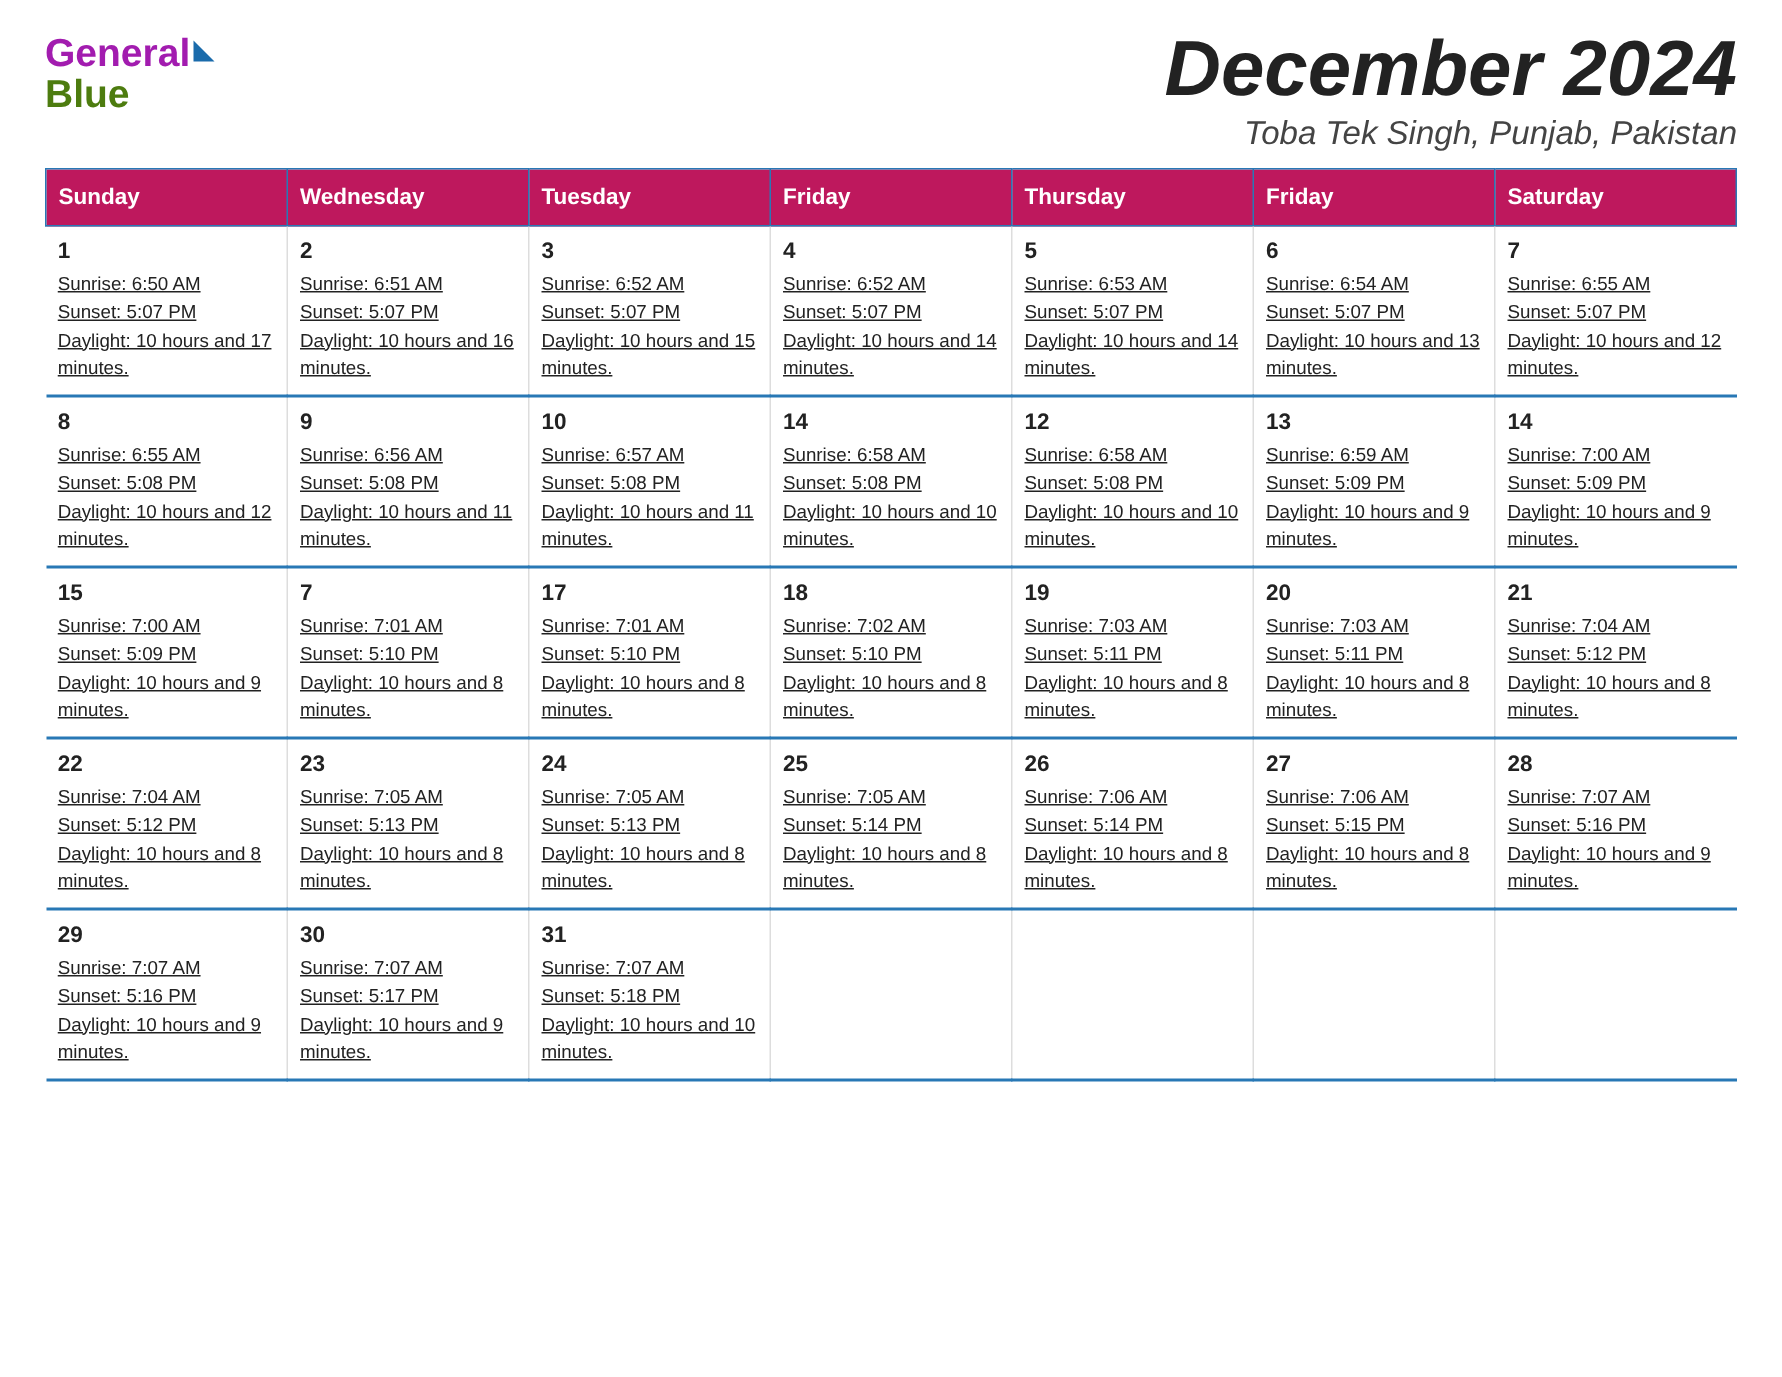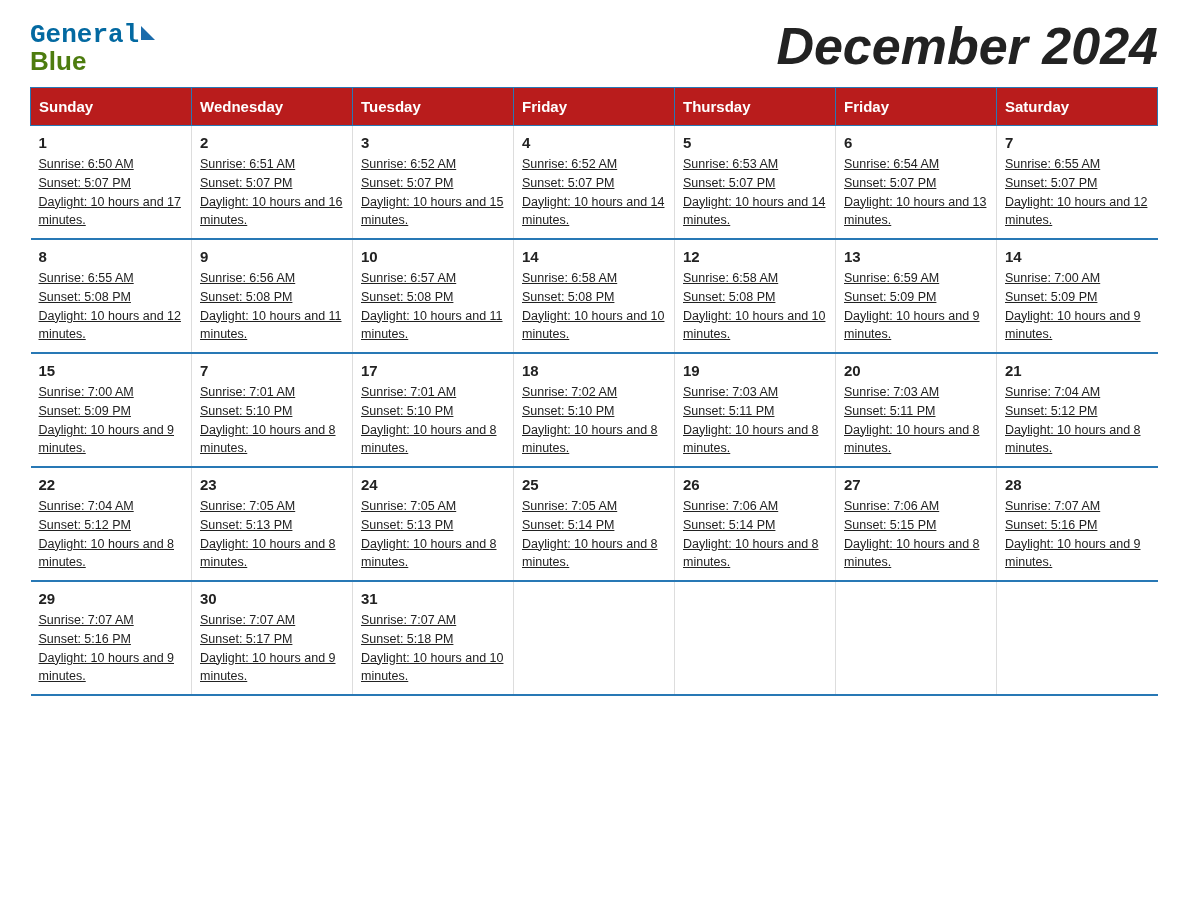--- a/index.html
+++ b/index.html
@@ -22,21 +22,21 @@
       flex-direction: column;
       align-items: flex-start;
     }
     .logo-text {
       display: flex;
       align-items: center;
       font-size: 26px;
       font-weight: bold;
       color: #222;
     }
-    .logo-general { color: #0369a1; font-family: Liberation Mono, monospace; }
+    .logo-general { color: #a21caf; }
     .logo-arrow {
       display: inline-block;
       width: 0;
       height: 0;
       border-left: 14px solid #1a6bab;
       border-top: 14px solid transparent;
       border-bottom: 0px solid transparent;
       margin-left: 2px;
       vertical-align: middle;
       position: relative;
@@ -62,21 +62,21 @@
       font-size: 22px;
       color: #444;
       margin-top: 4px;
     }
     table {
       width: 100%;
       border-collapse: collapse;
       margin-top: 10px;
     }
     thead tr {
-      background-color: #b91c1c;
+      background-color: #be185d;
     }
     thead th {
       color: #fff;
       font-size: 15px;
       font-weight: bold;
       padding: 10px 8px;
       text-align: left;
       border: 1px solid #2878b5;
     }
     tbody tr {
@@ -116,20 +116,21 @@
 <div class="header">
   <div class="logo">
     <div class="logo-text">
       <span class="logo-general">General</span>
       <span class="logo-arrow"></span>
     </div>
     <div class="logo-blue">Blue</div>
   </div>
   <div class="title-block">
     <div class="month-title">December 2024</div>
+    <div class="location-title">Toba Tek Singh, Punjab, Pakistan</div>
   </div>
 </div>
 
 <table>
   <thead>
     <tr>
     <th>Sunday</th>
         <th>Wednesday</th>
         <th>Tuesday</th>
         <th>Friday</th>

